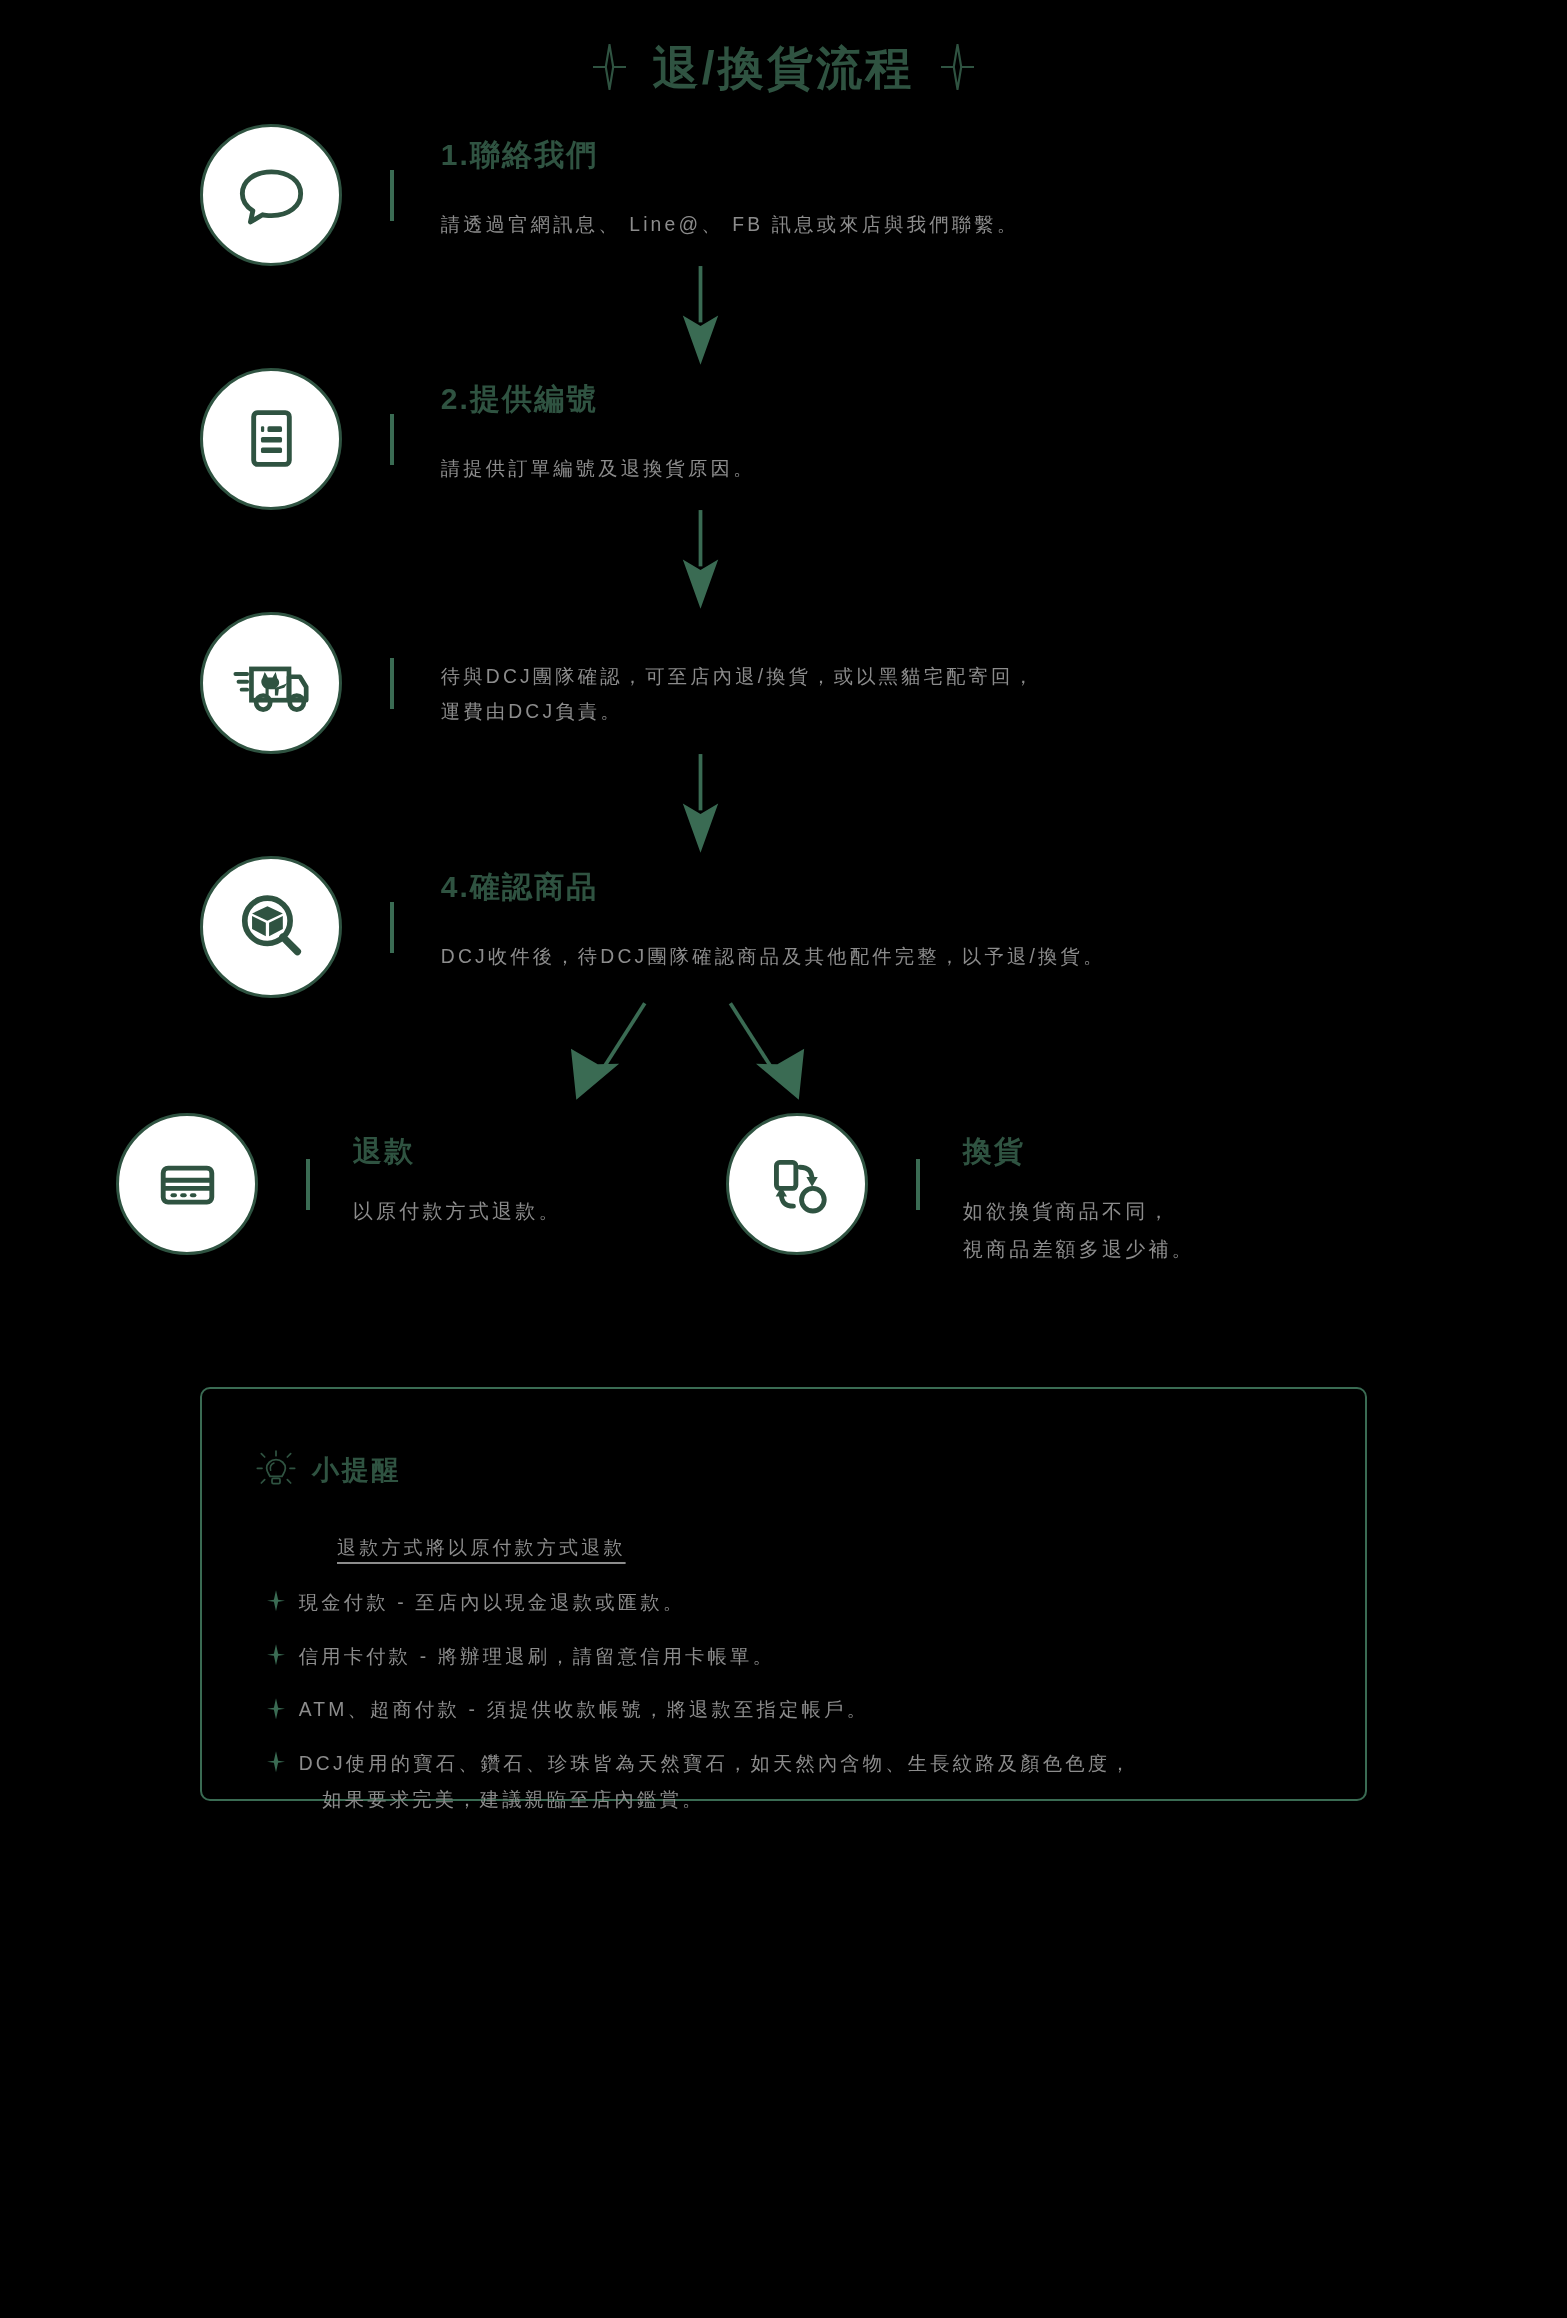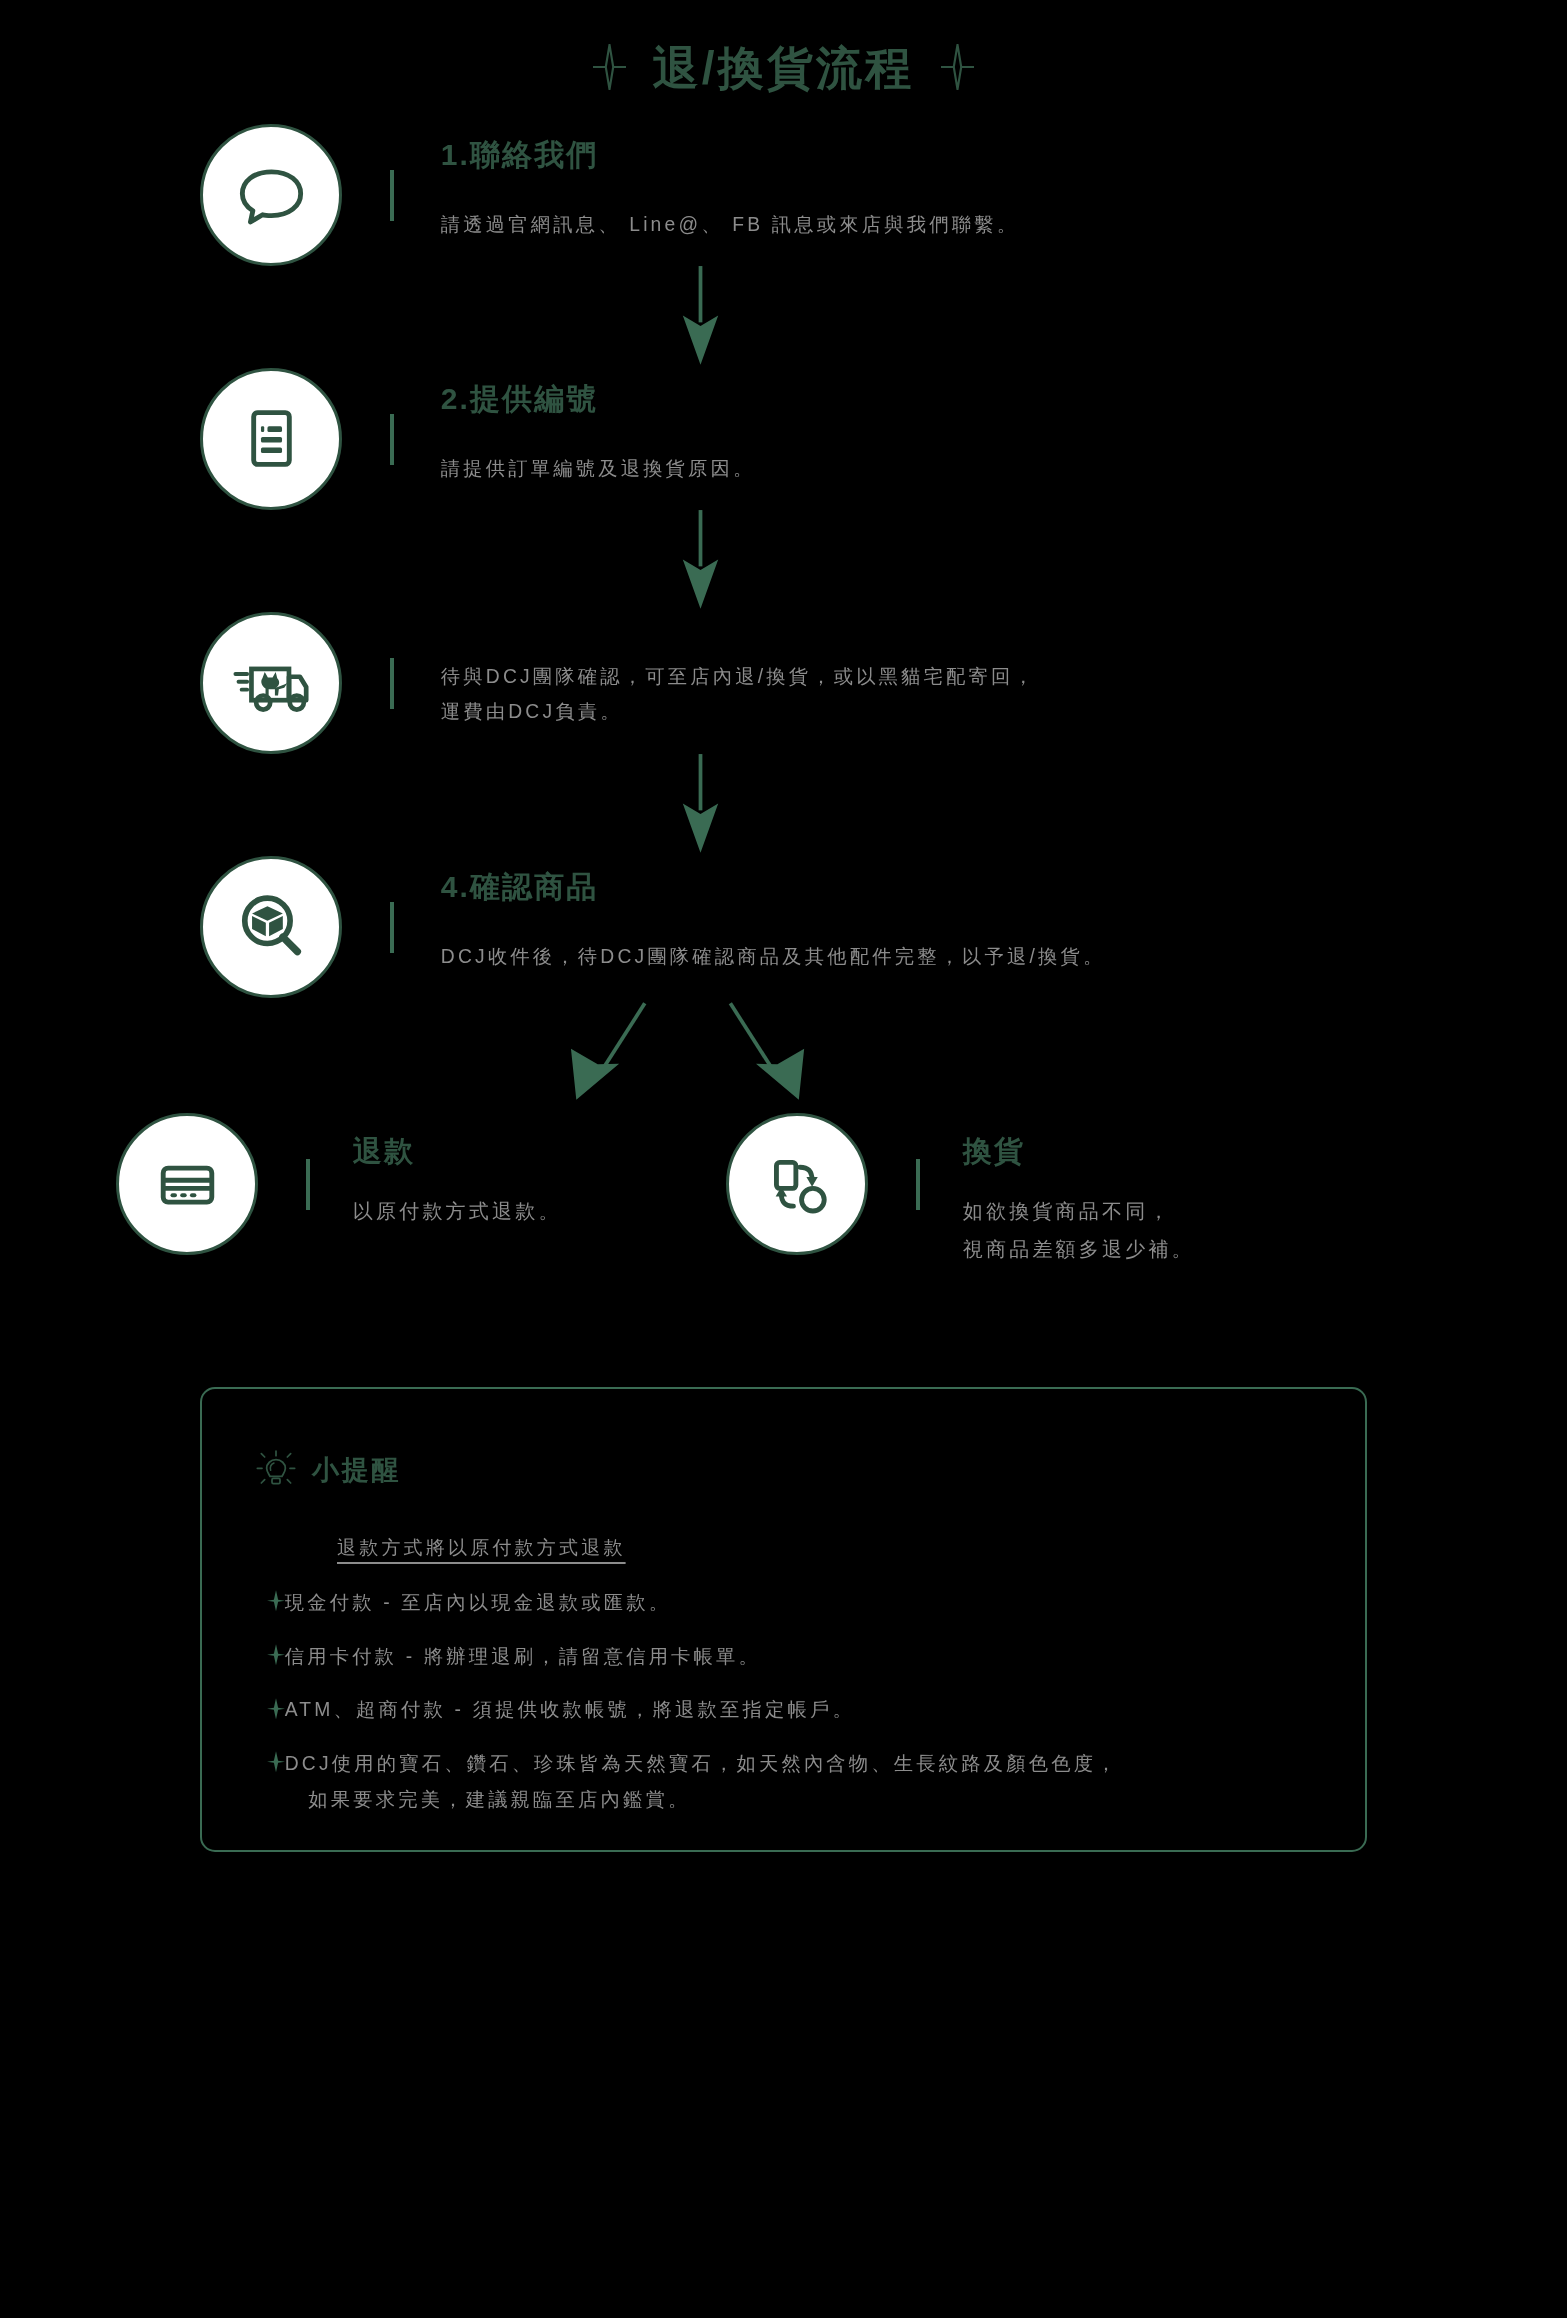--- a/index.html
+++ b/index.html
@@ -140,22 +140,22 @@
     color: #8c8c8c;
     letter-spacing: 3.2px;
     line-height: 1.9;
   }
   .branch-desc div { white-space: nowrap; }
 
   
   .tips-box {
     margin: 119px 200px 0 200px;
     border: 2.1px solid #3a6b53;
-    border-radius: 15px;
-    height: 465px;
+    border-radius: 10px;
+    height: 414px;
     padding: 60px 0 0 54px;
   }
 
   .tips-head {
     display: flex;
     align-items: center;
     gap: 16px;
   }
   .tips-head-label {
     font-size: 27px;
@@ -175,20 +175,21 @@
     text-decoration-thickness: 1.6px;
     display: inline-block;
     white-space: nowrap;
   }
 
   .tips-list { margin-top: 23.6px; }
 
   .tip-item {
     display: flex;
     align-items: flex-start;
+    gap: 14px;
     margin-bottom: 18px;
     padding-left: 10.7px;
   }
   .tip-bullet { flex: none; margin-top: 5.4px; }
   .tip-text {
     font-size: 19.3px;
     color: #8c8c8c;
     letter-spacing: 3.2px;
     line-height: 1.85;
   }

